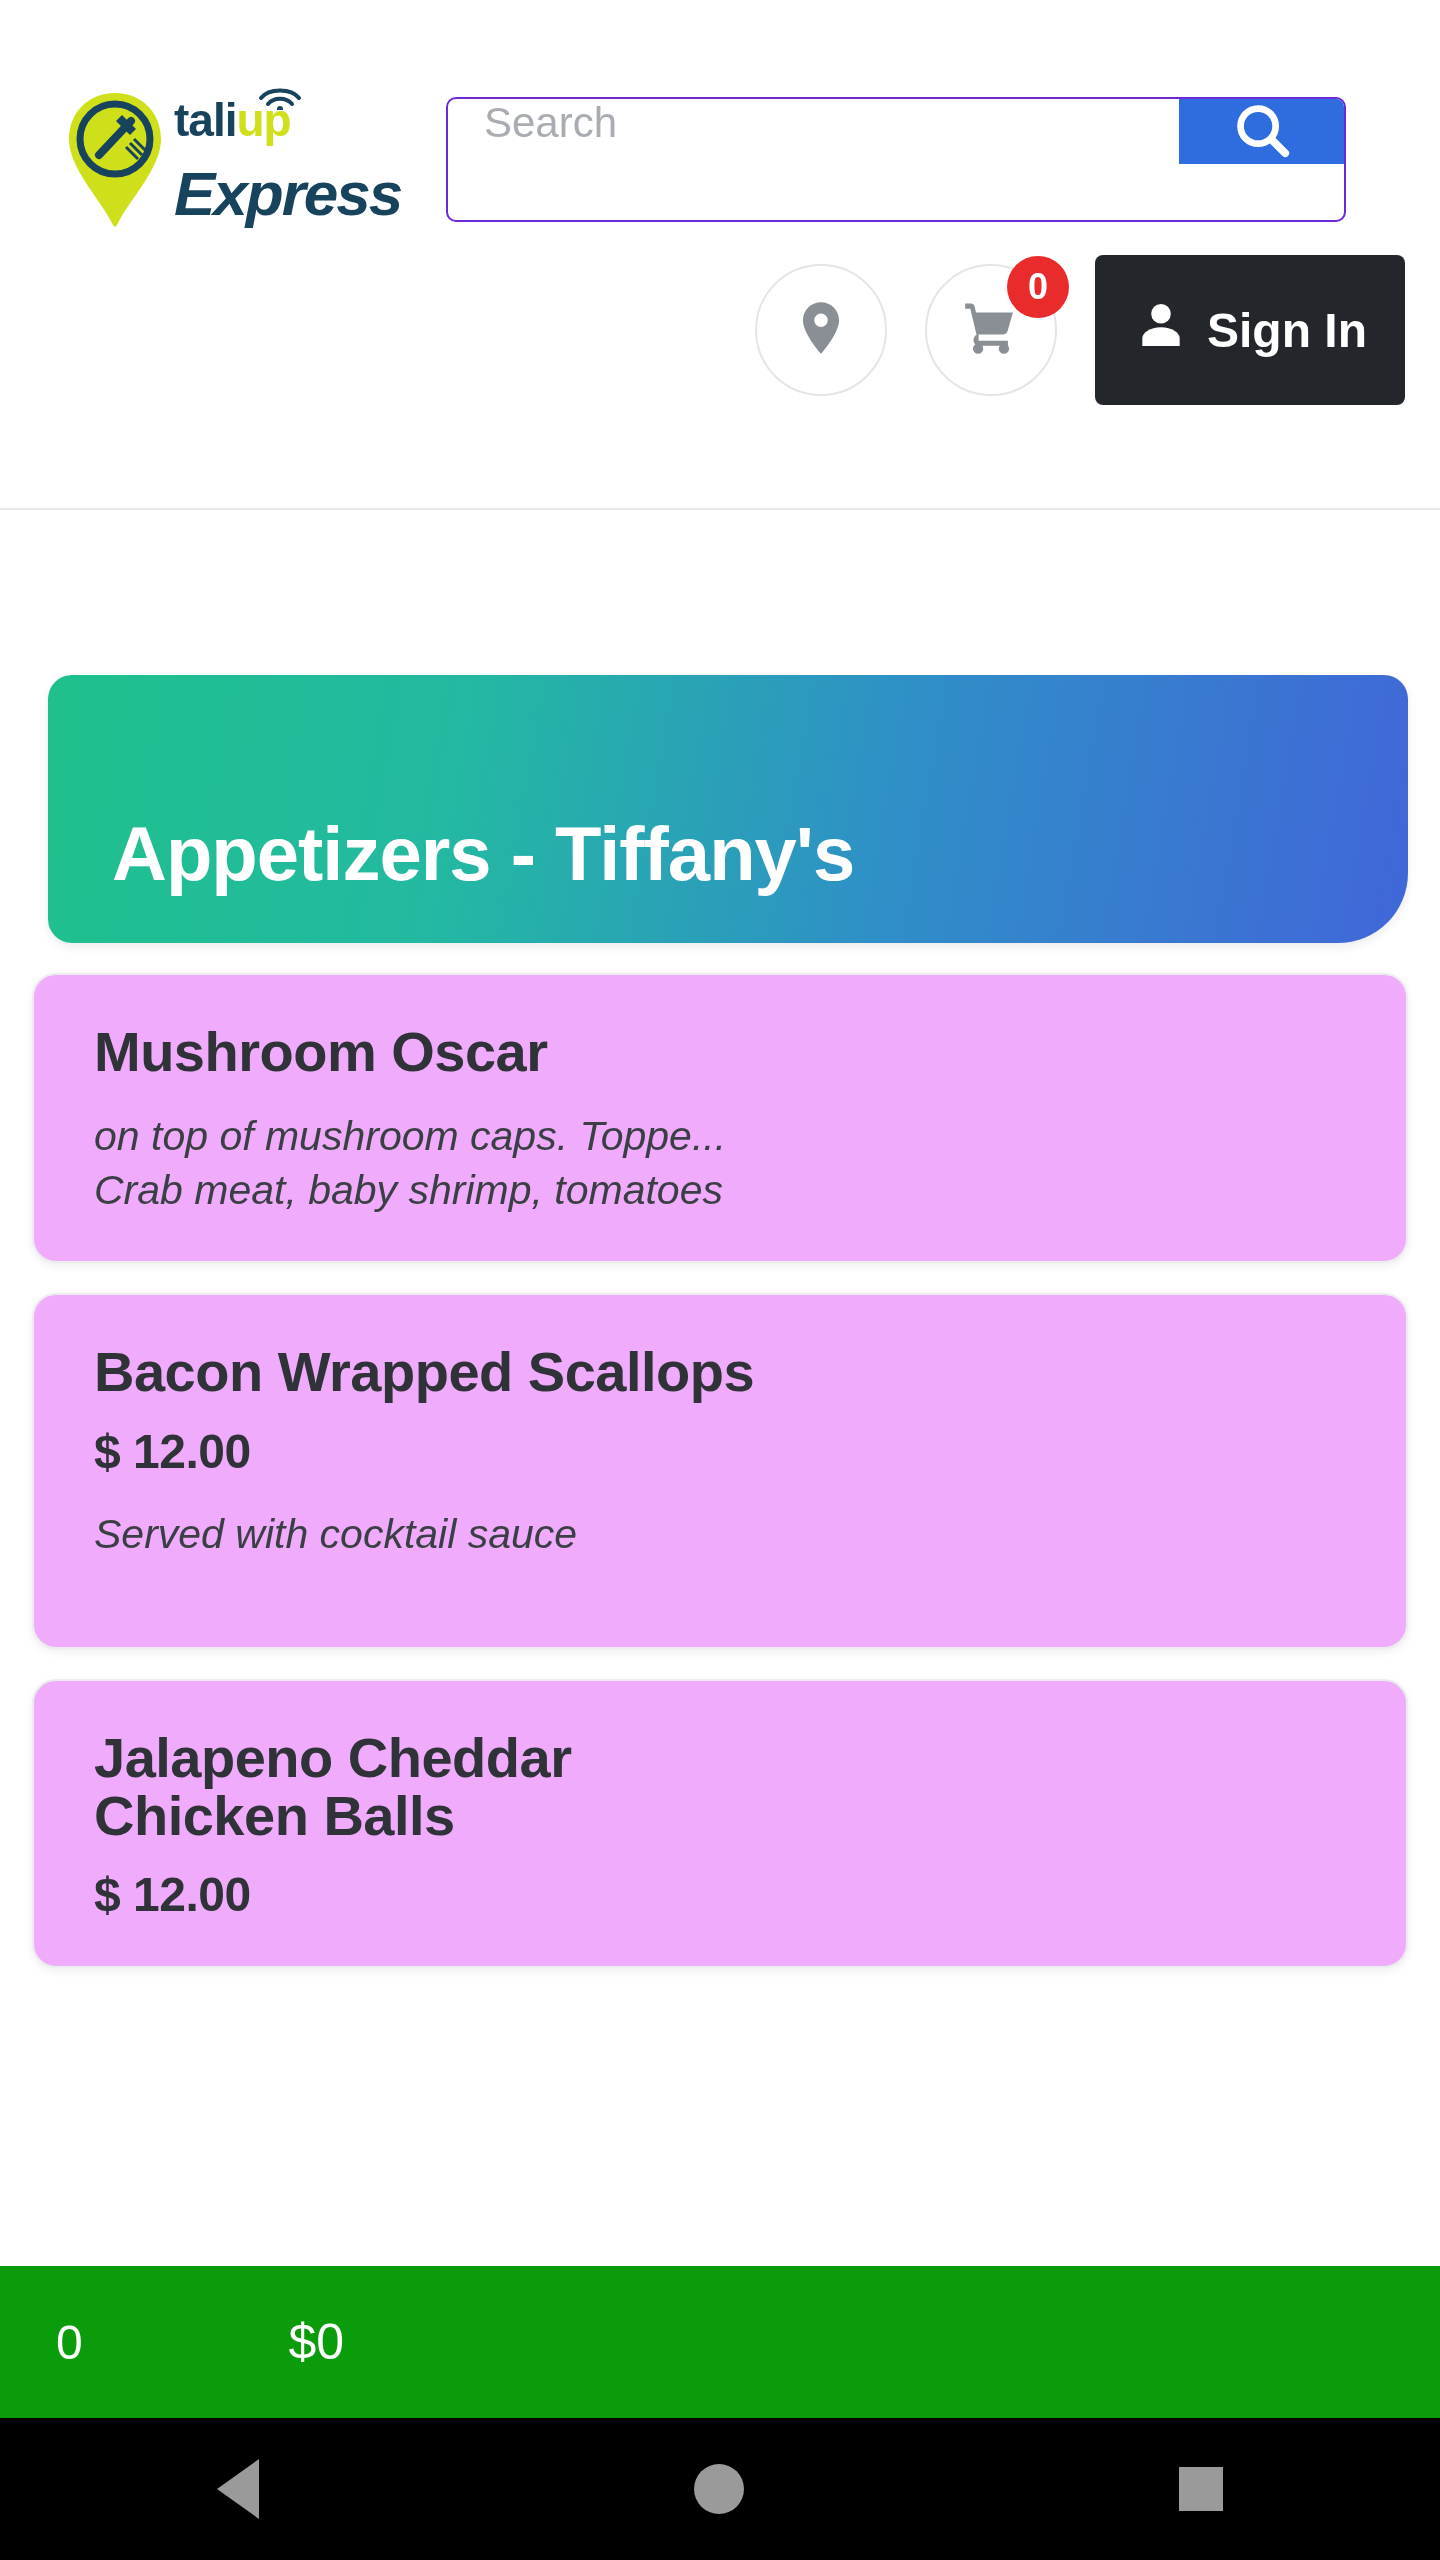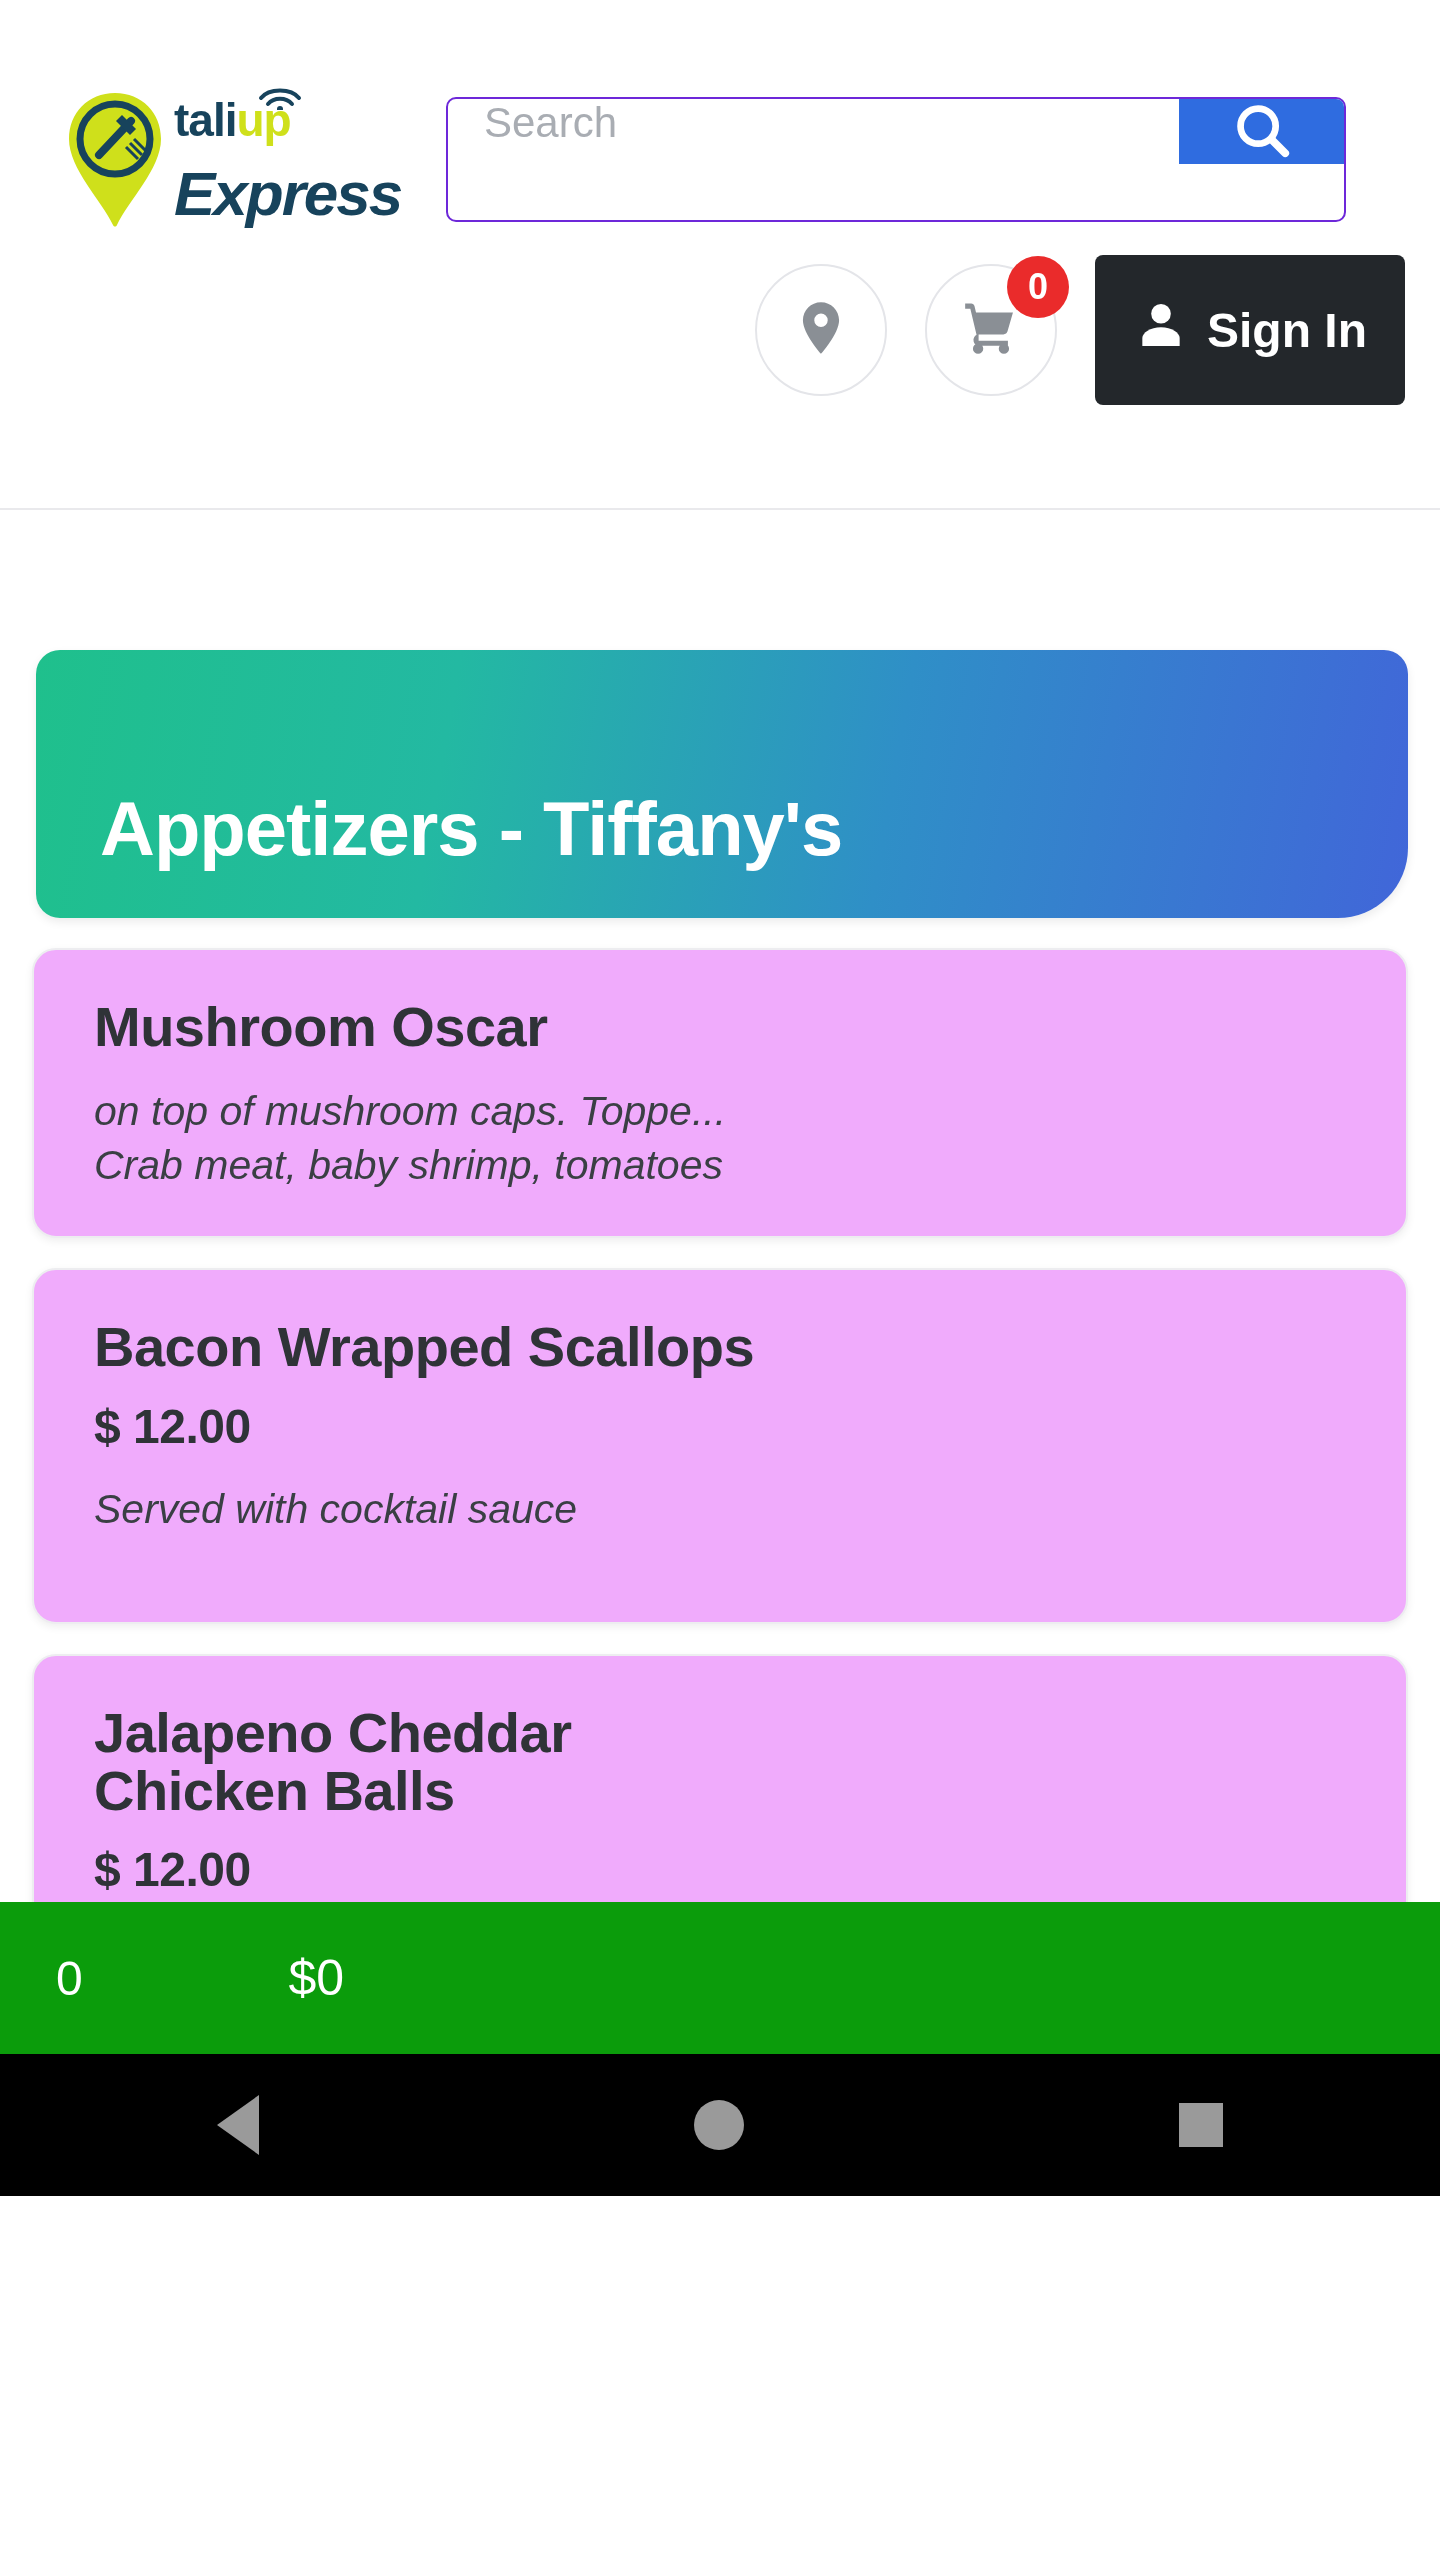--- a/index.html
+++ b/index.html
@@ -8,24 +8,25 @@
     width: 1440px;
     height: 2560px;
     background: #ffffff;
     font-family: "Liberation Sans", sans-serif;
     overflow: hidden;
   }
 
   .screen {
     position: relative;
     width: 1440px;
-    height: 2196px;
+    height: 2560px;
     background: #ffffff;
     display: flex;
     flex-direction: column;
+    gap: 25px;
   }
 
   
   .header {
     position: relative;
     width: 100%;
     height: 510px;
     background: #ffffff;
     border-bottom: 2px solid #e9e9ec;
     flex: 0 0 auto;
@@ -180,21 +181,21 @@
   
   .content {
     flex: 1 1 auto;
     position: relative;
     overflow: hidden;
     background: #ffffff;
     padding-top: 140px;
   }
 
   .category-banner {
-    margin: 0 32px 0 36px;
+    margin: 0 32px 0 48px;
     height: 268px;
     border-radius: 24px 24px 70px 24px;
     background: linear-gradient(100deg, #1fc08c 0%, #23b9a2 30%, #2f8fc7 62%, #4166d9 100%);
     display: flex;
     align-items: flex-end;
     box-shadow: 0 4px 10px rgba(0,0,0,0.08);
   }
   .category-title {
     color: #ffffff;
     font-size: 76px;

